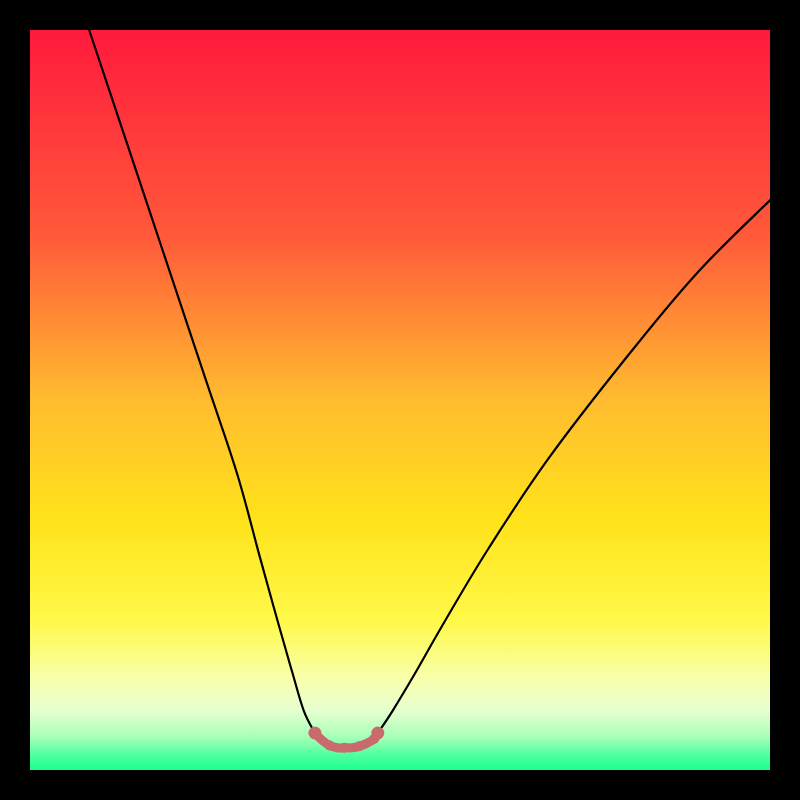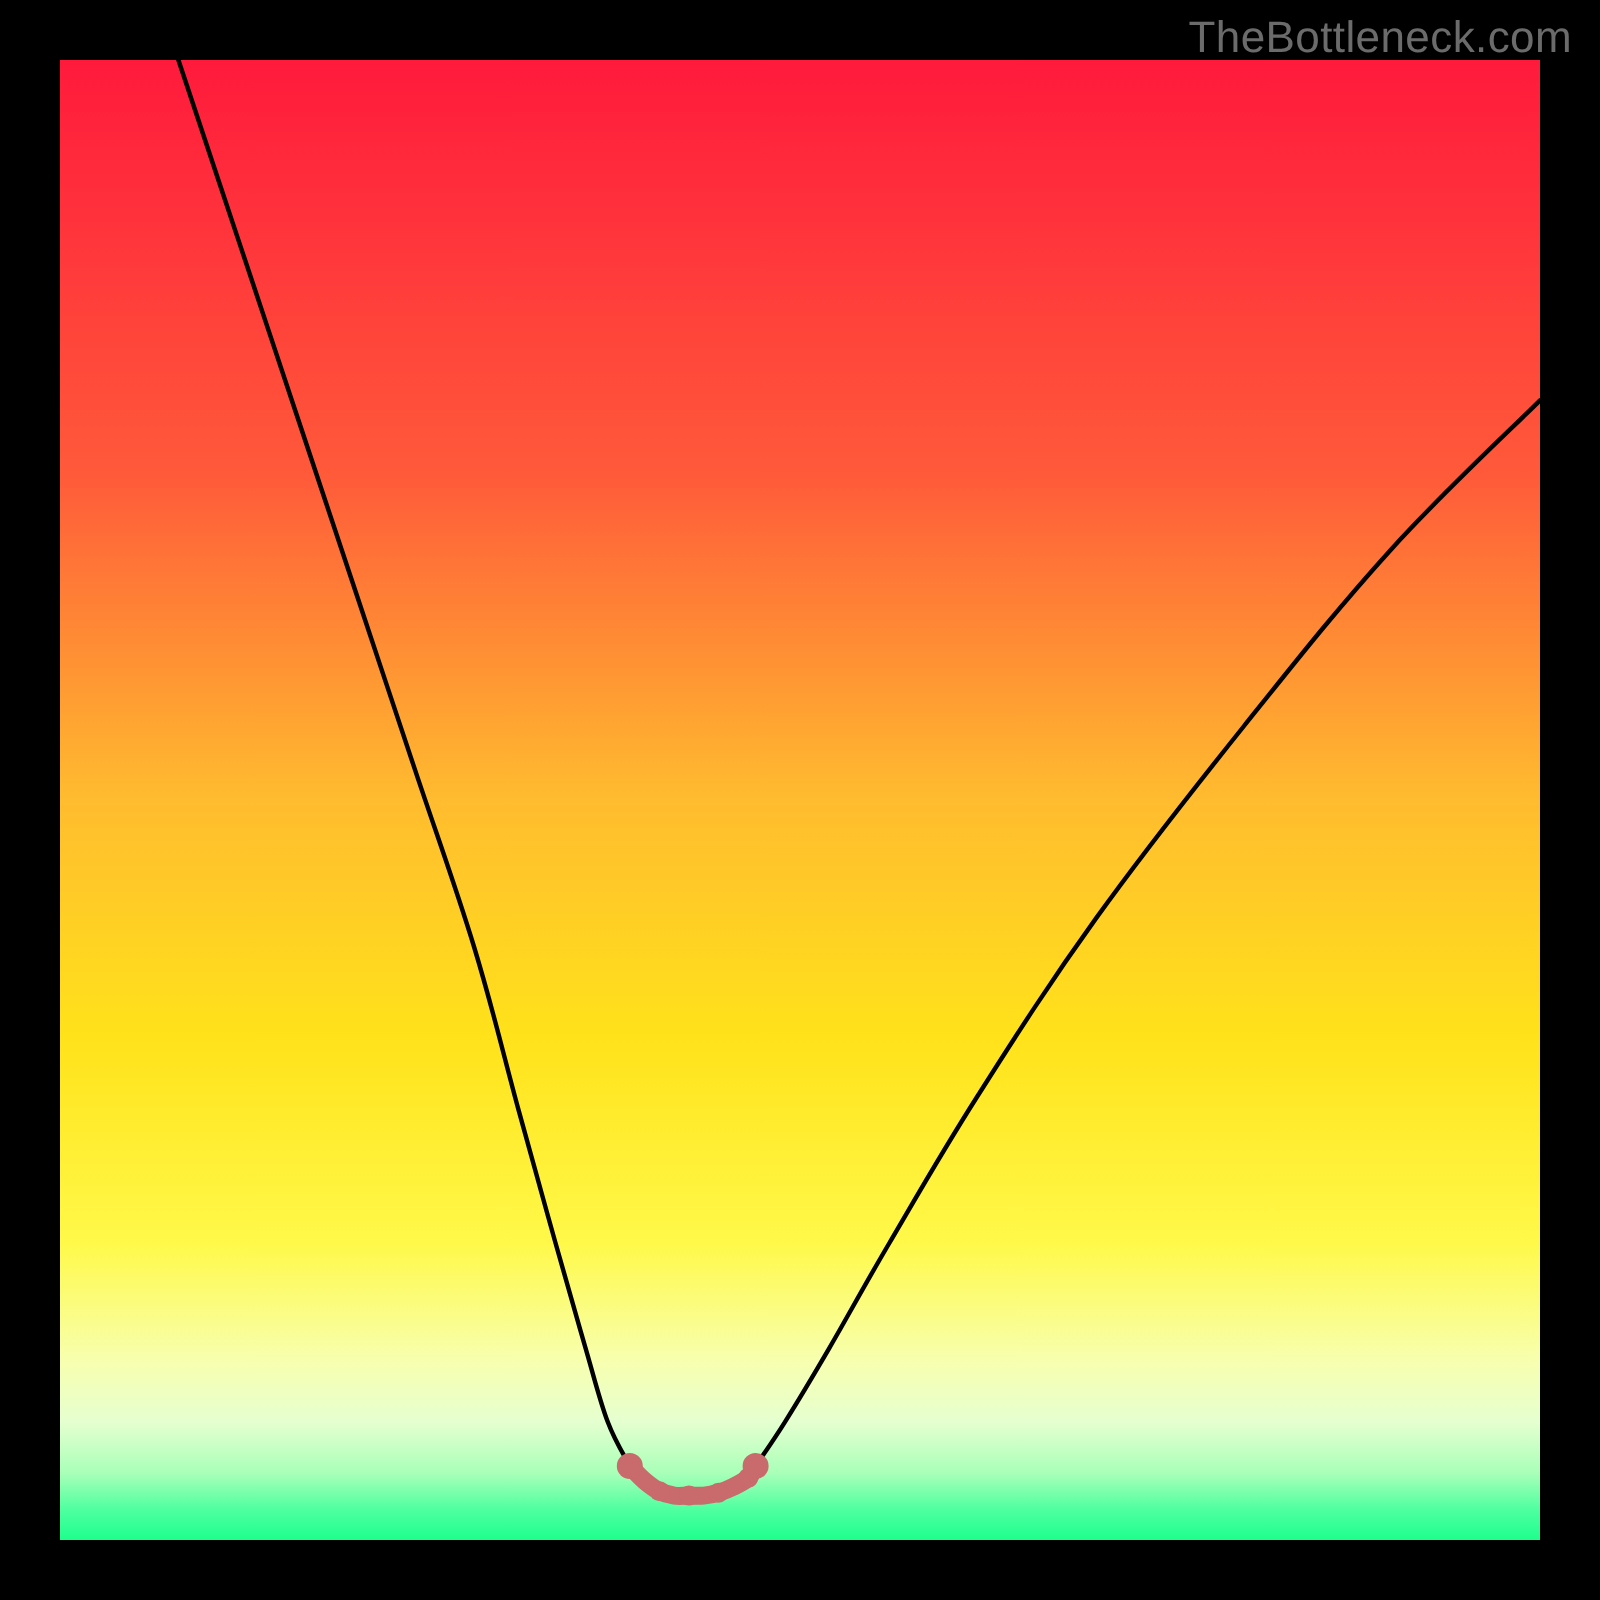--- a/index.html
+++ b/index.html
@@ -48,21 +48,20 @@
     top: 0;
     width: 740px;
     height: 740px;
     overflow: visible;
   }
 </style>
 </head>
 <body>
 
 <div class="frame">
-  <div class="watermark">TheBottleneck.com</div>
 
   <div class="plot-outer">
     <div class="plot-bg" id="plot-bg" style="background: linear-gradient(rgb(255, 26, 60) 0%, rgb(255, 90, 58) 28%, rgb(255, 188, 47) 50%, rgb(255, 226, 26) 66%, rgb(255, 249, 74) 80%, rgb(247, 255, 176) 88%, rgb(230, 255, 208) 92%, rgb(168, 255, 184) 95.5%, rgb(77, 255, 160) 98%, rgb(29, 255, 141) 100%);"></div>
 
     <svg class="curves" viewBox="0 0 740 740" preserveAspectRatio="none">
       <path id="left-branch-path" fill="none" stroke-width="2.2" stroke-linecap="round" stroke-linejoin="round" d="M 59.20 0.00 C 64.53 15.98, 78.14 56.83, 88.80 88.80 C 99.46 120.77, 107.74 145.63, 118.40 177.60 C 129.06 209.57, 137.34 234.43, 148.00 266.40 C 158.66 298.37, 166.94 323.23, 177.60 355.20 C 188.26 387.17, 197.88 413.36, 207.20 444.00 C 216.52 474.64, 222.07 498.76, 229.40 525.40 C 236.73 552.04, 241.91 570.69, 247.90 592.00 C 253.89 613.31, 258.04 627.82, 262.70 643.80 C 267.36 659.78, 269.80 670.14, 273.80 680.80 C 277.80 691.46, 282.90 699.00, 284.90 703.00" stroke="#000000"></path>
       <path id="right-branch-path" fill="none" stroke-width="2.2" stroke-linecap="round" stroke-linejoin="round" d="M 347.80 703.00 C 350.46 699.00, 355.94 691.46, 362.60 680.80 C 369.26 670.14, 375.48 659.78, 384.80 643.80 C 394.12 627.82, 401.08 614.64, 414.40 592.00 C 427.72 569.36, 440.15 547.30, 458.80 518.00 C 477.45 488.70, 494.02 462.50, 518.00 429.20 C 541.98 395.90, 565.36 366.30, 592.00 333.00 C 618.64 299.70, 639.36 273.50, 666.00 244.20 C 692.64 214.90, 726.68 183.52, 740.00 170.20" stroke="#000000"></path>
       <path id="trough-path" fill="none" stroke-width="9" stroke-linecap="round" stroke-linejoin="round" d="M 284.90 703.00 C 286.23 704.33, 289.64 708.14, 292.30 710.40 C 294.96 712.66, 297.04 714.25, 299.70 715.58 C 302.36 716.91, 304.44 717.40, 307.10 717.80 C 309.76 718.20, 311.84 717.80, 314.50 717.80 C 317.16 717.80, 319.24 718.07, 321.90 717.80 C 324.56 717.53, 326.64 717.12, 329.30 716.32 C 331.96 715.52, 334.04 714.69, 336.70 713.36 C 339.36 712.03, 342.10 710.78, 344.10 708.92 C 346.10 707.06, 347.13 704.07, 347.80 703.00" stroke="#c96a6c"></path>
       <g id="trough-dots">
           <circle cx="284.90" cy="703.00" r="6.5" fill="#c96a6c"></circle>

